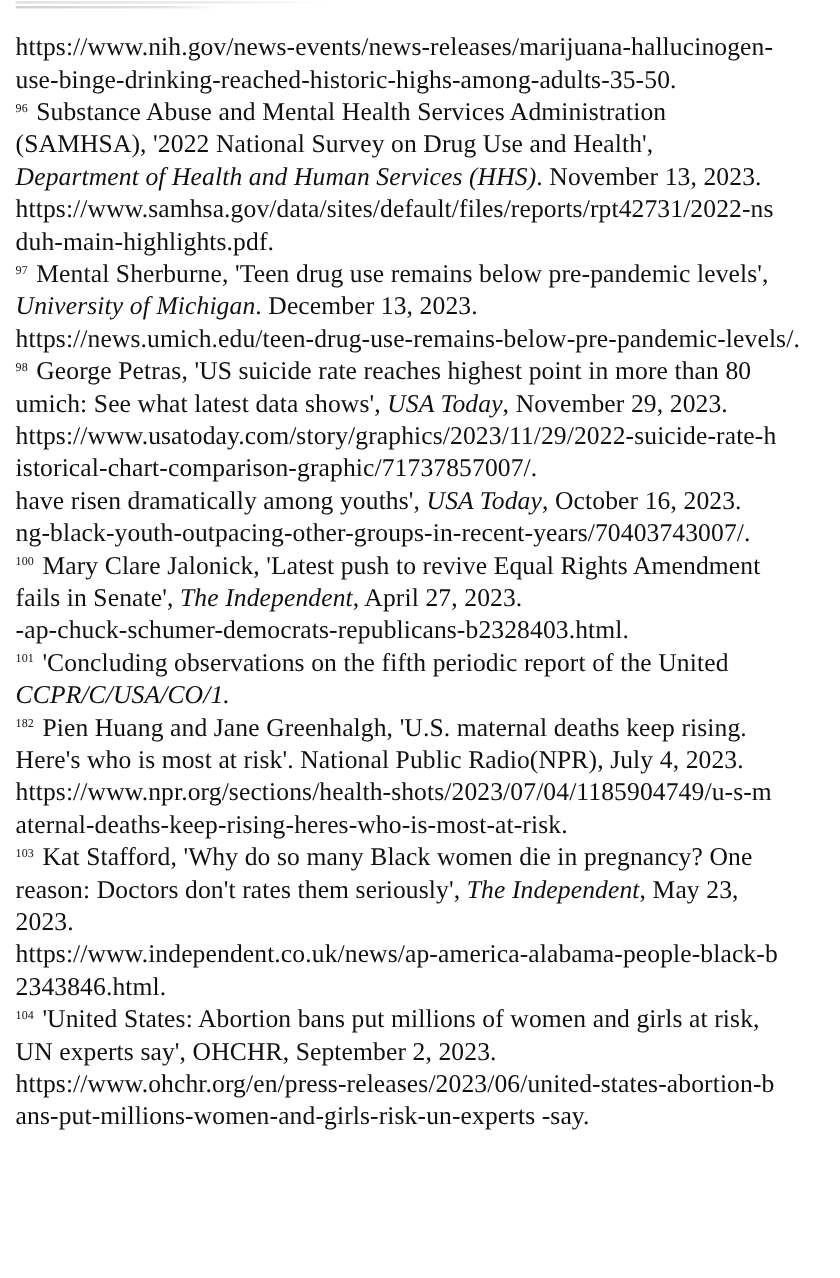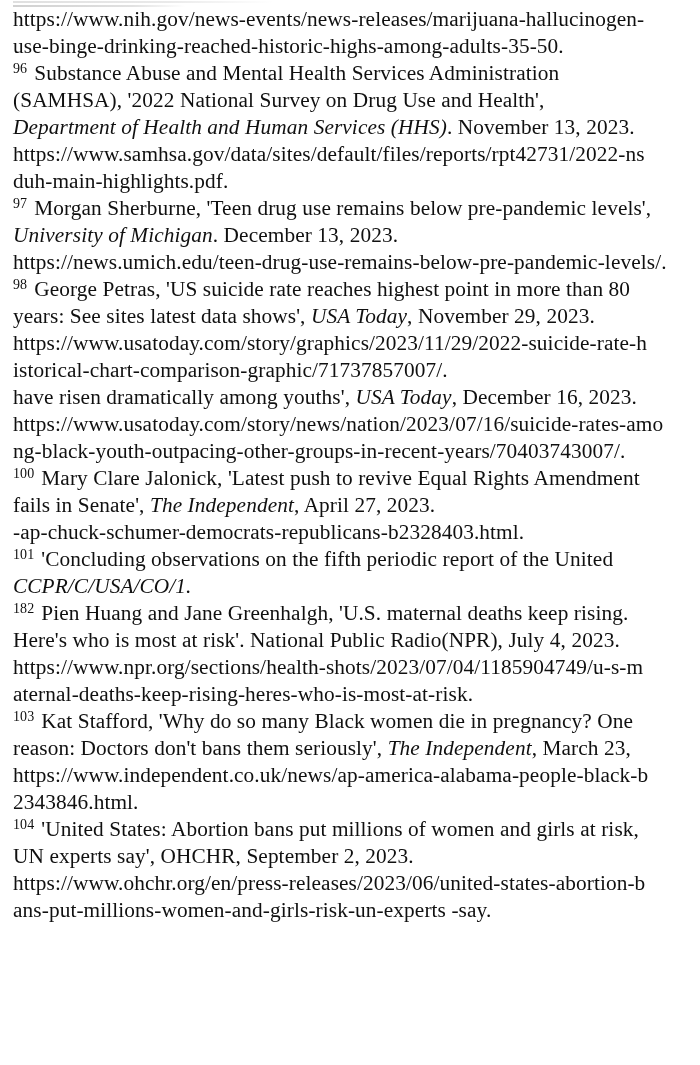--- a/index.html
+++ b/index.html
@@ -35,37 +35,37 @@
   }
   .artifact .a2 {
     position: absolute;
     left: 0; top: 4px;
     width: 66%; height: 2px;
     background: linear-gradient(to right, rgba(170,170,170,0.55), rgba(170,170,170,0.35) 70%, rgba(170,170,170,0) 100%);
   }
   .content {
     position: absolute;
     left: 13px;
-    top: 6px;
+    top: 26px;
     width: 684px;
   }
   .line {
     white-space: pre;
     font-size: 21.3px;
     line-height: 27px;
     height: 27px;
     letter-spacing: 0.1px;
   }
   .line .it {
     font-style: italic;
     text-align: center;
   }
   .fn-num {
     display: inline-block;
-    font-size: 14px;
+    font-size: 10px;
     line-height: 13.5px;
     vertical-align: baseline;
     position: relative;
     top: -7.5px;
     margin-right: 7px;
   }
 </style>
 </head>
 <body>
 
@@ -75,41 +75,41 @@
     <div class="a2"></div>
   </div>
   <div class="content">
       <div class="line"><span>https://www.nih.gov/news-events/news-releases/marijuana-hallucinogen-</span></div>
       <div class="line"><span>use-binge-drinking-reached-historic-highs-among-adults-35-50.</span></div>
       <div class="line"><span class="fn-num">96</span><span>Substance Abuse and Mental Health Services Administration</span></div>
       <div class="line"><span>(SAMHSA), '2022 National Survey on Drug Use and Health',</span></div>
       <div class="line"><span class="it">Department of Health and Human Services (HHS)</span><span>. November 13, 2023.</span></div>
       <div class="line"><span>https://www.samhsa.gov/data/sites/default/files/reports/rpt42731/2022-ns</span></div>
       <div class="line"><span>duh-main-highlights.pdf.</span></div>
-      <div class="line"><span class="fn-num">97</span><span>Morgan Sherburne, 'Teen drug use remains below pre-pandemic levels',</span></div>
+      <div class="line"><span class="fn-num">97</span><span>Mental Sherburne, 'Teen drug use remains below pre-pandemic levels',</span></div>
       <div class="line"><span class="it">University of Michigan</span><span>. December 13, 2023.</span></div>
       <div class="line"><span>https://news.umich.edu/teen-drug-use-remains-below-pre-pandemic-levels/.</span></div>
       <div class="line"><span class="fn-num">98</span><span>George Petras, 'US suicide rate reaches highest point in more than 80</span></div>
-      <div class="line"><span>years: See sites latest data shows', </span><span class="it">USA Today</span><span>, November 29, 2023.</span></div>
+      <div class="line"><span>umich: See what latest data shows', </span><span class="it">USA Today</span><span>, November 29, 2023.</span></div>
       <div class="line"><span>https://www.usatoday.com/story/graphics/2023/11/29/2022-suicide-rate-h</span></div>
       <div class="line"><span>istorical-chart-comparison-graphic/71737857007/.</span></div>
-      <div class="line"><span>have risen dramatically among youths', </span><span class="it">USA Today</span><span>, December 16, 2023.</span></div>
-      <div class="line"><span>https://www.usatoday.com/story/news/nation/2023/07/16/suicide-rates-amo</span></div>
+      <div class="line"><span>have risen dramatically among youths', </span><span class="it">USA Today</span><span>, October 16, 2023.</span></div>
       <div class="line"><span>ng-black-youth-outpacing-other-groups-in-recent-years/70403743007/.</span></div>
       <div class="line"><span class="fn-num">100</span><span>Mary Clare Jalonick, 'Latest push to revive Equal Rights Amendment</span></div>
       <div class="line"><span>fails in Senate', </span><span class="it">The Independent</span><span>, April 27, 2023.</span></div>
       <div class="line"><span>-ap-chuck-schumer-democrats-republicans-b2328403.html.</span></div>
       <div class="line"><span class="fn-num">101</span><span>'Concluding observations on the fifth periodic report of the United</span></div>
       <div class="line"><span class="it">CCPR/C/USA/CO/1.</span></div>
       <div class="line"><span class="fn-num">182</span><span>Pien Huang and Jane Greenhalgh, 'U.S. maternal deaths keep rising.</span></div>
       <div class="line"><span>Here's who is most at risk'. National Public Radio(NPR), July 4, 2023.</span></div>
       <div class="line"><span>https://www.npr.org/sections/health-shots/2023/07/04/1185904749/u-s-m</span></div>
       <div class="line"><span>aternal-deaths-keep-rising-heres-who-is-most-at-risk.</span></div>
       <div class="line"><span class="fn-num">103</span><span>Kat Stafford, 'Why do so many Black women die in pregnancy? One</span></div>
-      <div class="line"><span>reason: Doctors don't bans them seriously', </span><span class="it">The Independent</span><span>, March 23,</span></div>
+      <div class="line"><span>reason: Doctors don't rates them seriously', </span><span class="it">The Independent</span><span>, May 23,</span></div>
+      <div class="line"><span>2023.</span></div>
       <div class="line"><span>https://www.independent.co.uk/news/ap-america-alabama-people-black-b</span></div>
       <div class="line"><span>2343846.html.</span></div>
       <div class="line"><span class="fn-num">104</span><span>'United States: Abortion bans put millions of women and girls at risk,</span></div>
       <div class="line"><span>UN experts say', OHCHR, September 2, 2023.</span></div>
       <div class="line"><span>https://www.ohchr.org/en/press-releases/2023/06/united-states-abortion-b</span></div>
       <div class="line"><span>ans-put-millions-women-and-girls-risk-un-experts -say.</span></div>
     </div>
 </div>
 
 </body></html>

